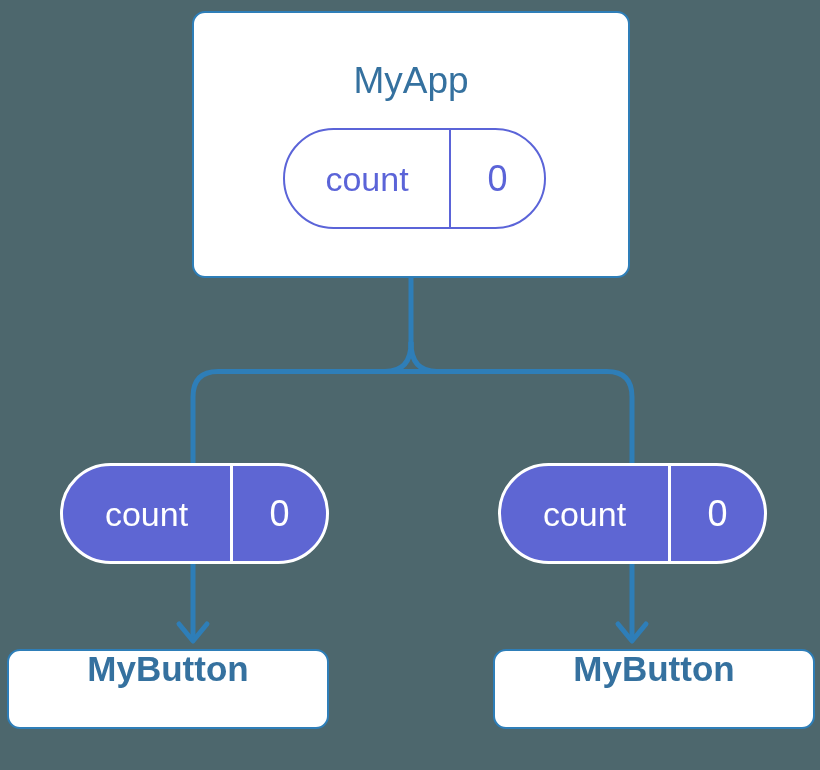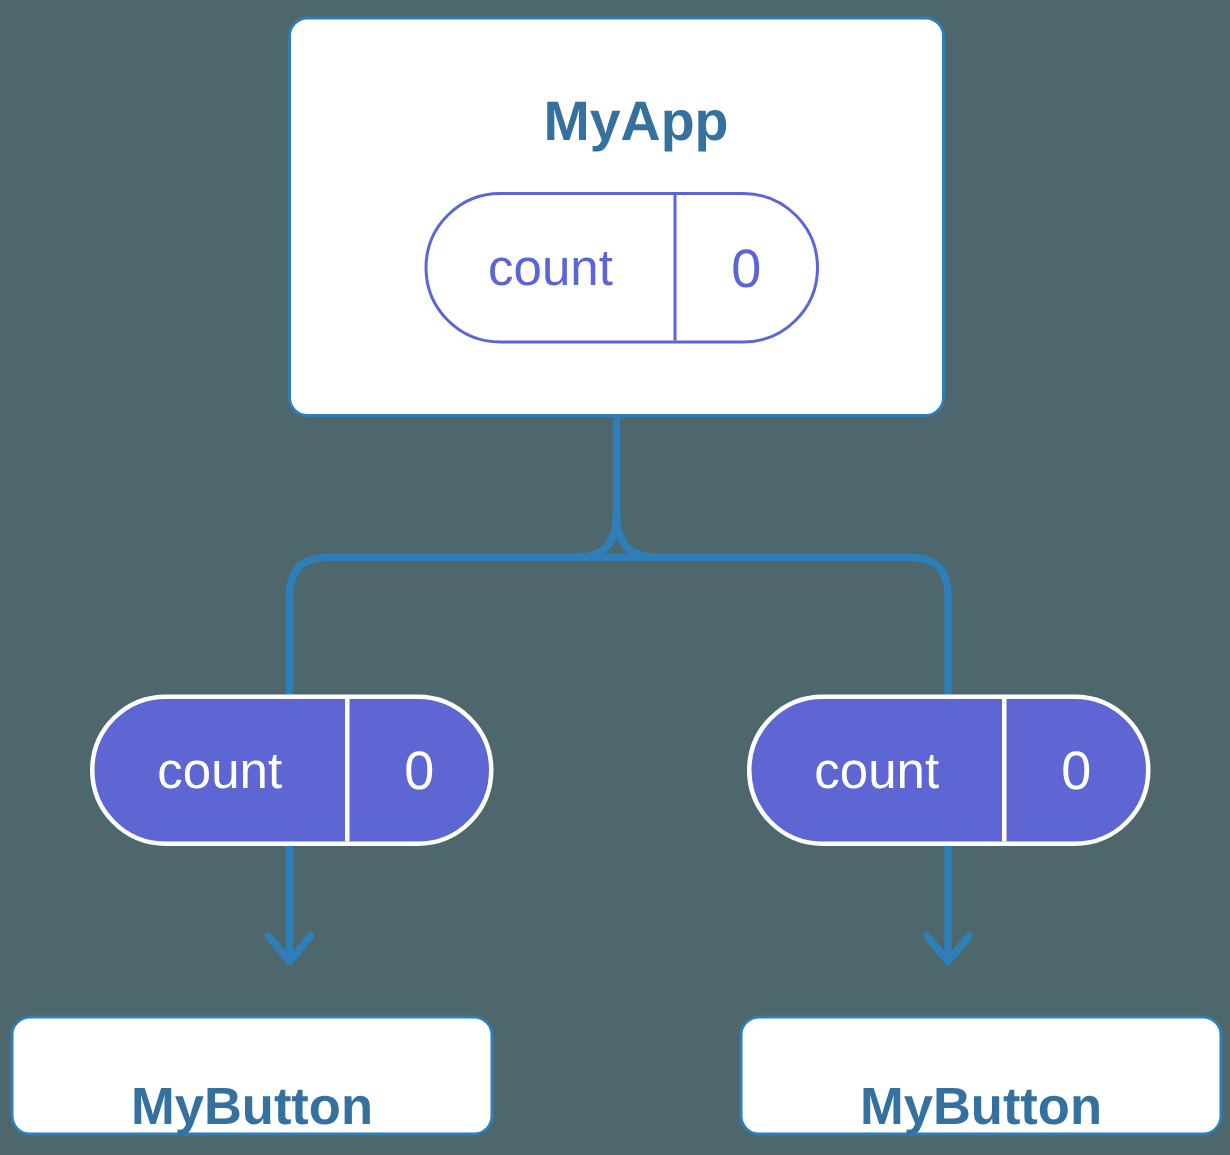--- a/index.html
+++ b/index.html
@@ -30,24 +30,23 @@
     border-radius: 13px;
     box-sizing: border-box;
   }
   .card.root { left: 192px; top: 11px; width: 438px; height: 267px; }
 
   .card-title {
     position: absolute;
     top: 49px; left: 0; width: 100%;
     text-align: center;
     font-size: 37px;
-    font-weight: 700;
+    font-weight: 400;
     line-height: 1;
     color: var(--title-text, #35719f);
-    margin-left: 13px;
   }
 
   .pill {
     position: absolute;
     display: flex;
     align-items: stretch;
     box-sizing: border-box;
   }
   .state-pill {
     left: 89px; top: 115px; width: 263px; height: 101px;
@@ -73,22 +72,22 @@
     background: var(--prop-fill, #5e66d3);
     border: 3px solid var(--prop-text, #ffffff);
     border-radius: 51px;
     color: var(--prop-text, #ffffff);
   }
   .prop-pill .pill-divider { width: 3px; }
   .prop-pill.left-pos { left: 60px; }
   .prop-pill.right-pos { left: 498px; }
 
   .card.leaf {
-    top: 677px; width: 322px; height: 80px;
-    display: flex; align-items: flex-end; justify-content: center;
+    top: 649px; width: 322px; height: 80px;
+    display: flex; align-items: flex-start; justify-content: center;
   }
   .card.leaf.left-pos { left: 7px; }
   .card.leaf.right-pos { left: 493px; }
   .leaf-title {
     font-size: 35px;
     font-weight: 600;
     line-height: 1;
     color: var(--title-text, #35719f);
   }
 </style>

